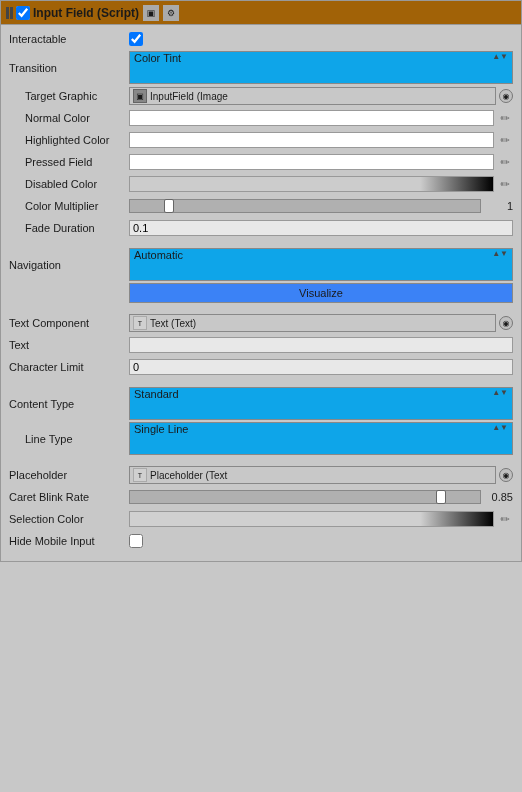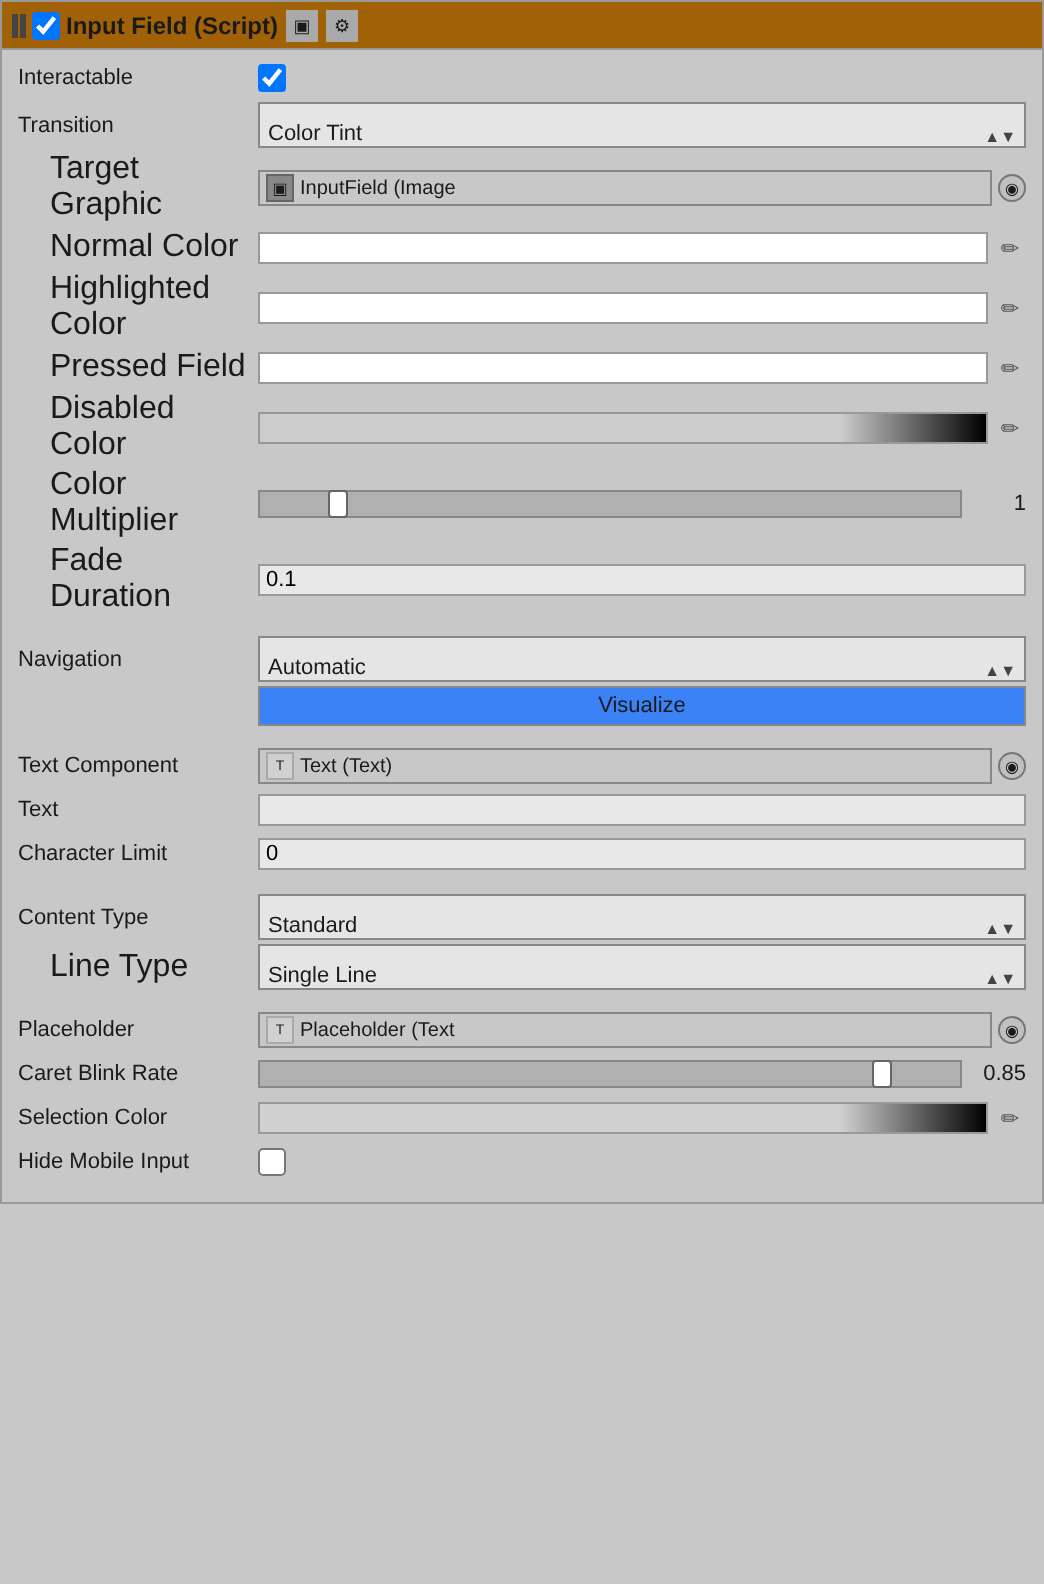--- a/index.html
+++ b/index.html
@@ -54,38 +54,38 @@
     .label {
       width: 120px;
       min-width: 120px;
       font-size: 11px;
       color: #1a1a1a;
       padding-right: 12px;
     }
     .label-indented {
       width: 120px;
       min-width: 120px;
-      font-size: 16px;
+      font-size: 11px;
       padding-left: 16px;
       padding-right: 4px;
     }
     .field-area {
       flex: 1;
       display: flex;
       align-items: center;
       gap: 3px;
     }
     .dropdown {
       flex: 1;
-      height: 23px;
-      background: #e5e5e5;
+      height: 33px;
+      background: #0ea5e9;
       border: 1px solid #888;
       font-size: 11px;
       display: flex;
-      align-items: flex-end;
+      align-items: flex-start;
       justify-content: space-between;
       padding: 0 4px;
       cursor: pointer;
     }
     .dropdown-arrow {
       font-size: 8px;
       color: #444;
     }
     .color-field {
       flex: 1;

